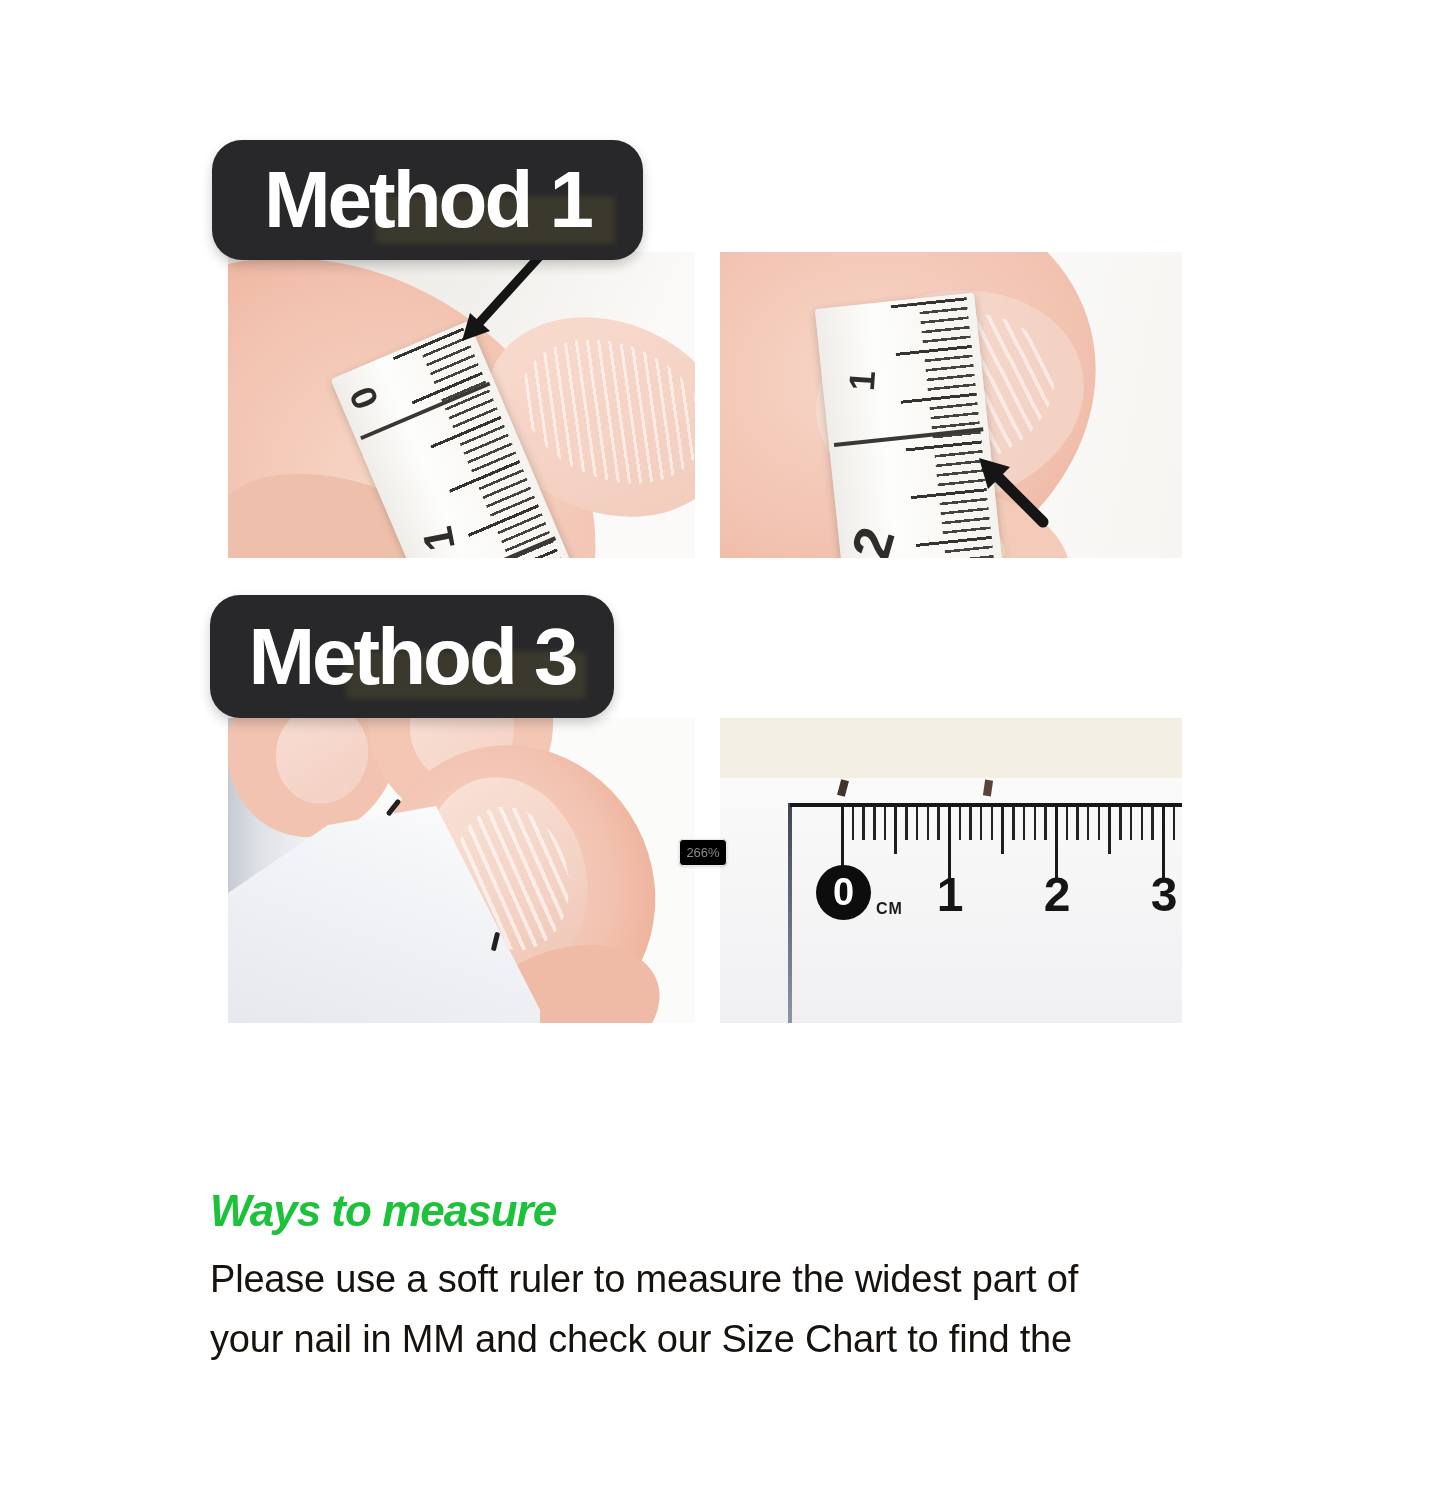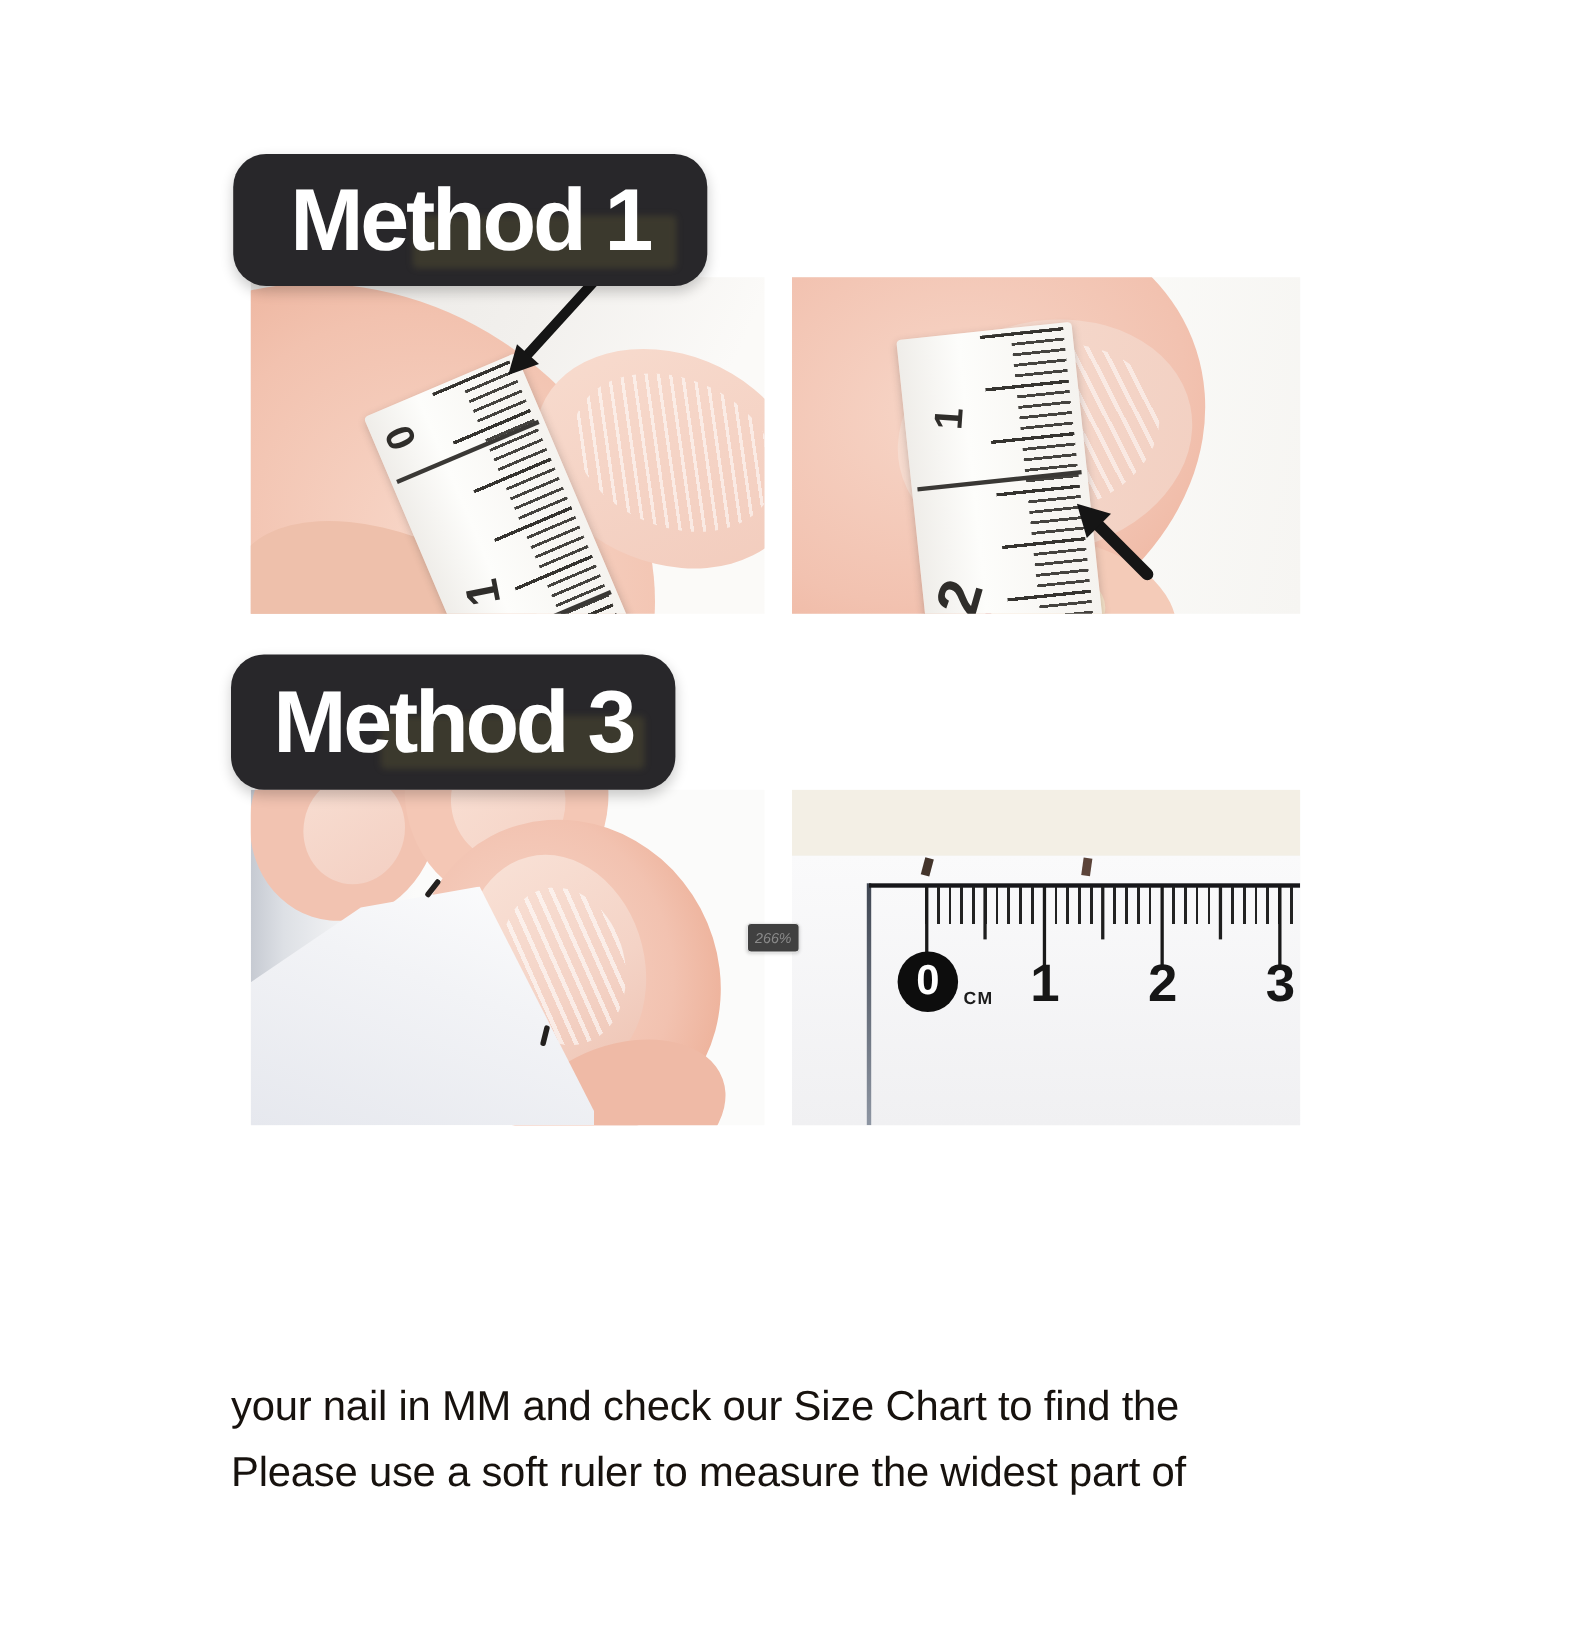--- a/index.html
+++ b/index.html
@@ -110,23 +110,23 @@
   #m2r-cm{position:absolute;left:156px;top:182px;font-size:16px;font-weight:bold;color:#1b1b1b;
       letter-spacing:1px;}
   .rnum{position:absolute;top:153px;width:40px;text-align:center;font-size:48px;font-weight:bold;
       color:#161616;line-height:1;}
   #m2r-n1{left:210px;} #m2r-n2{left:317px;} #m2r-n3{left:424px;}
   .ruler-mark{position:absolute;width:8px;height:16px;z-index:4;}
   #m2r-mark1{left:119px;top:62px;background:#43342b;transform:rotate(15deg);}
   #m2r-mark2{left:264px;top:62px;background:#5b4339;transform:rotate(8deg);}
 
   
-  #zoom-badge{position:absolute;left:679px;top:819px;width:46px;height:25px;background:#404040;
+  #zoom-badge{position:absolute;left:679px;top:819px;width:46px;height:25px;background:#000000;
       border:1px solid #e8e8e8;border-radius:4px;box-shadow:0 1px 3px rgba(0,0,0,0.15);
-      display:flex;align-items:center;justify-content:center;font-size:13px;color:#8a8a8a;z-index:9;font-style:italic;}
+      display:flex;align-items:center;justify-content:center;font-size:13px;color:#8a8a8a;z-index:9;}
   #ways{position:absolute;left:210px;top:1167px;font-size:44px;font-weight:bold;font-style:italic;
       color:#1cc23a;letter-spacing:-1px;line-height:48px;}
   #para{position:absolute;left:210px;top:1229px;font-size:38px;line-height:60px;color:#17120e;
       letter-spacing:-0.2px;}
 </style>
 </head>
 <body>
 
 <div id="canvas">
 
@@ -213,18 +213,19 @@
     <div class="ruler-mark" id="m2r-mark2"></div>
     <div id="m2r-zero">0</div>
     <div id="m2r-cm">CM</div>
     <div class="rnum" id="m2r-n1">1</div>
     <div class="rnum" id="m2r-n2">2</div>
     <div class="rnum" id="m2r-n3">3</div>
   </figure>
 
   <div id="zoom-badge">266%</div>
 
+  <div id="ways">Ways to measure</div>
   <div id="para">
+    <div class="pline">Please use a soft ruler to measure the widest part of</div>
     <div class="pline">your nail in MM and check our Size Chart to find the</div>
-    <div class="pline">Please use a soft ruler to measure the widest part of</div>
   </div>
 
 </div>
 
 </body></html>

